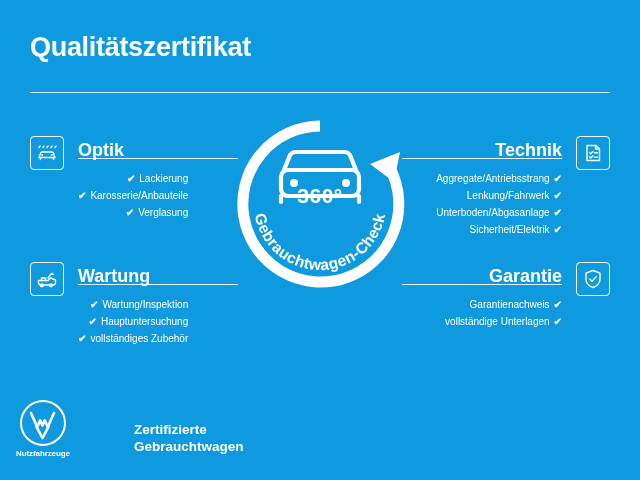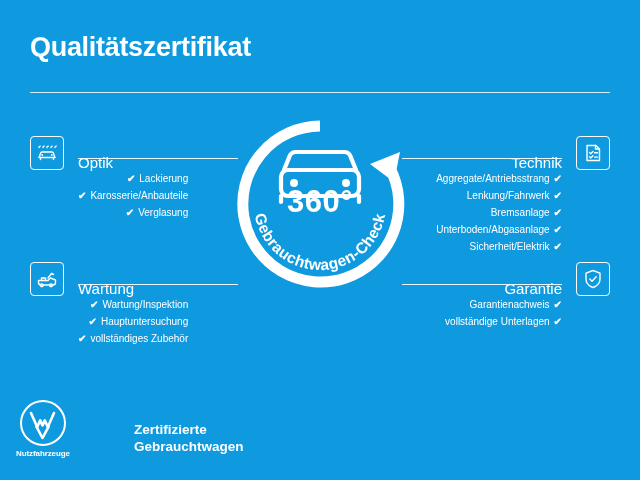--- a/index.html
+++ b/index.html
@@ -51,23 +51,23 @@
     border: 1.5px solid #ffffff;
     border-radius: 4px;
     box-sizing: border-box;
   }
   .block .badge svg {
     display: block;
     margin: 4px auto 0;
   }
   .block .heading {
     position: absolute;
-    top: 18px;
-    font-size: 15px;
-    font-weight: normal;
+    top: 4px;
+    font-size: 18px;
+    font-weight: bold;
     white-space: nowrap;
   }
   .block .hrule {
     position: absolute;
     top: 22px;
     height: 1px;
     background: rgba(255,255,255,0.9);
   }
   .block ul {
     position: absolute;
@@ -115,21 +115,21 @@
     width: 192px;
     height: 192px;
   }
   .center svg { display: block; }
   .deg {
     position: absolute;
     left: 0;
     top: 76px;
     width: 192px;
     text-align: center;
-    font-size: 31px;
+    font-size: 21px;
     font-weight: bold;
     letter-spacing: 0.5px;
   }
 
   
   .footer-logo {
     position: absolute;
     left: 16px;
     top: 400px;
     width: 54px;
@@ -215,21 +215,20 @@
         <path d="M8.5 11.5l1.2 1.2 2.3-2.3"></path>
         <path d="M8.5 15.8l1.2 1.2 2.3-2.3"></path>
         <path d="M13.6 11.8h3M13.6 16.1h3"></path>
       </svg>
     </div>
     <div class="heading">Technik</div>
     <div class="hrule"></div>
     <ul>
       <li><span>Aggregate/Antriebsstrang</span><span class="check">✔</span></li>
       <li><span>Lenkung/Fahrwerk</span><span class="check">✔</span></li>
-      <li><span>Bremsanlage</span><span class="check">✔</span></li>
       <li><span>Unterboden/Abgasanlage</span><span class="check">✔</span></li>
       <li><span>Sicherheit/Elektrik</span><span class="check">✔</span></li>
     </ul>
   </div>
 
   <div class="block right" id="block-garantie">
     <div class="badge">
       <svg width="24" height="24" viewBox="0 0 24 24" fill="none" stroke="#ffffff" stroke-width="1.4" stroke-linecap="round" stroke-linejoin="round">
         <path d="M12 3.5l7 2.6v6c0 4-3 7-7 8.4-4-1.4-7-4.4-7-8.4v-6z"></path>
         <path d="M8.8 12l2.2 2.2 4.2-4.4"></path>

